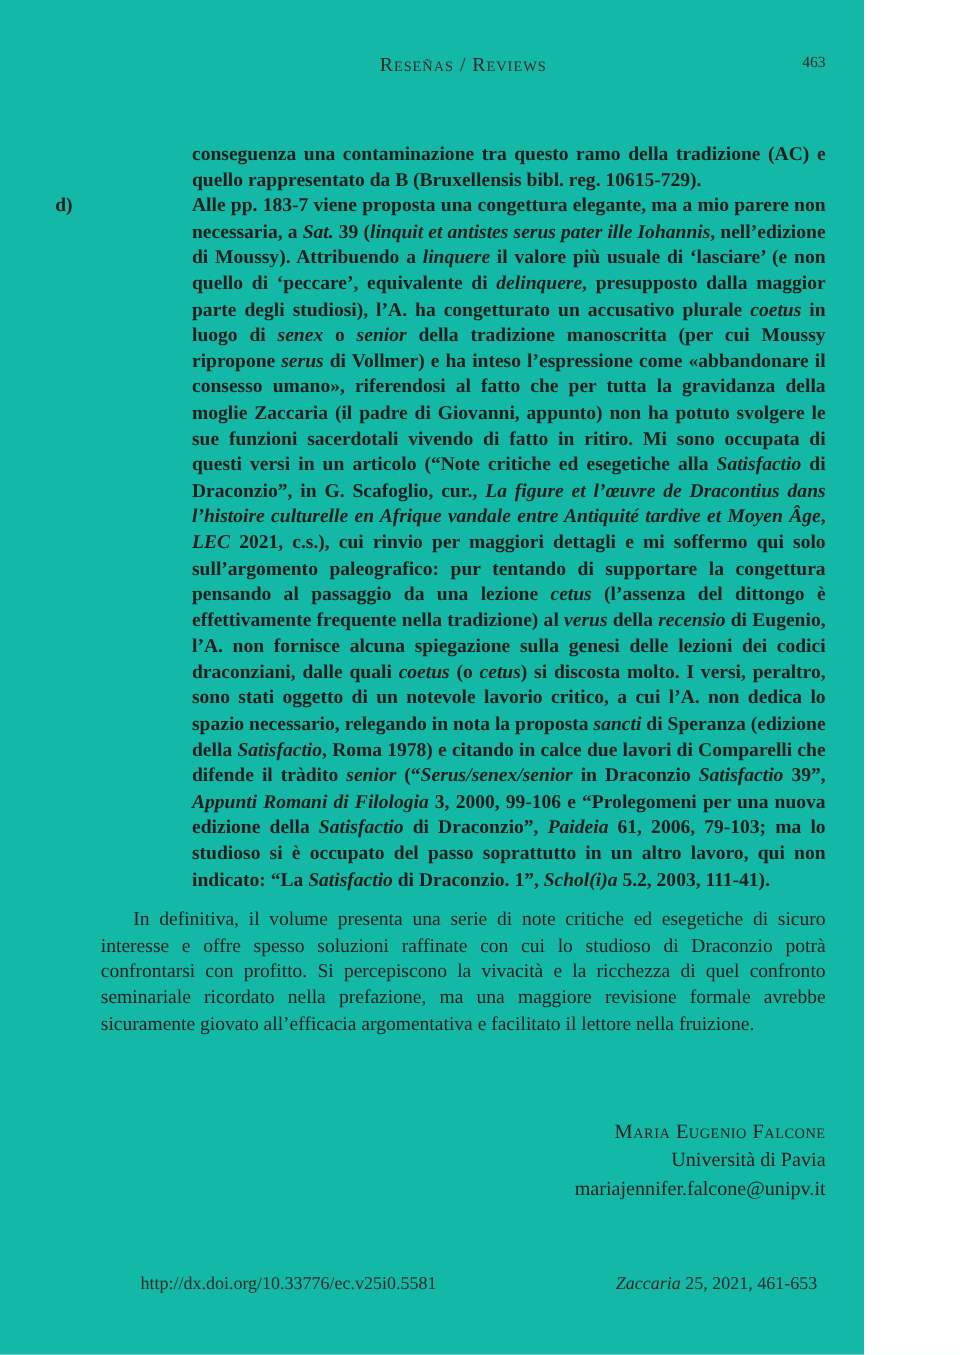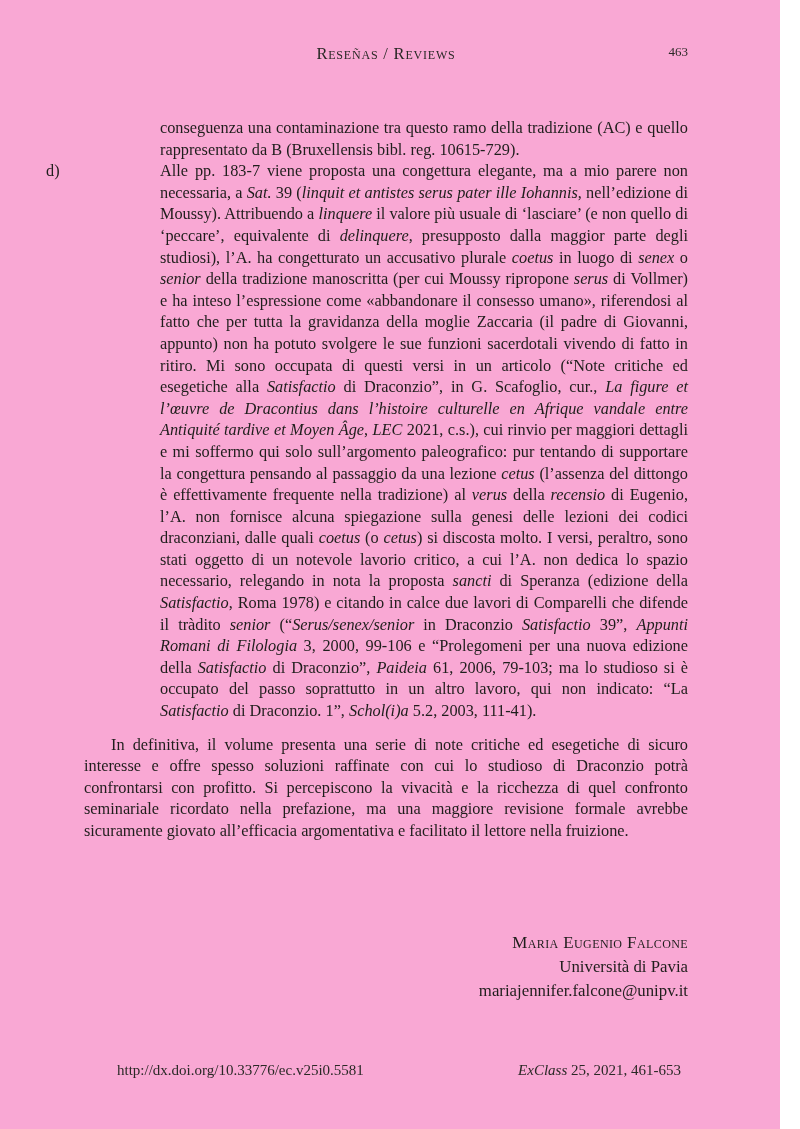--- a/index.html
+++ b/index.html
@@ -2,23 +2,23 @@
 <html><head>
 <meta charset="utf-8">
 <style>
   html, body {
     margin: 0;
     padding: 0;
     background: #ffffff;
   }
   .page {
     position: relative;
-    width: 780px;
+    width: 720px;
     height: 1129px;
-    background: #f9a8d4;
+    background: #14b8a6;
     color: #1f1e1c;
     font-family: "Liberation Serif", "DejaVu Serif", serif;
     overflow: hidden;
   }
 
   
   .running-head {
     position: absolute;
     top: 44px;
     left: 84px;
@@ -46,20 +46,21 @@
     position: absolute;
     top: 117px;
     left: 84px;
     width: 604px;
     font-size: 16.3px;
     line-height: 21.6px;
     text-align: justify;
   }
   .list-block {
     padding-left: 76px;
+    font-weight: bold;
   }
   .list-item {
     position: relative;
   }
   .list-item .marker {
     position: absolute;
     left: -38px;
     top: 0;
   }
   .it { font-style: italic; }
@@ -127,16 +128,16 @@
   </div>
 
   <div class="signature">
     <div class="author-name">Maria Eugenio Falcone</div>
     <div class="author-affiliation">Università di Pavia</div>
     <div class="author-email">mariajennifer.falcone@unipv.it</div>
   </div>
 
   <div class="page-footer">
     <span class="doi">http://dx.doi.org/10.33776/ec.v25i0.5581</span>
-    <span class="journal-ref"><span class="it">ExClass</span><span> 25, 2021, 461-653</span></span>
+    <span class="journal-ref"><span class="it">Zaccaria</span><span> 25, 2021, 461-653</span></span>
   </div>
 
 </div>
 
 </body></html>

